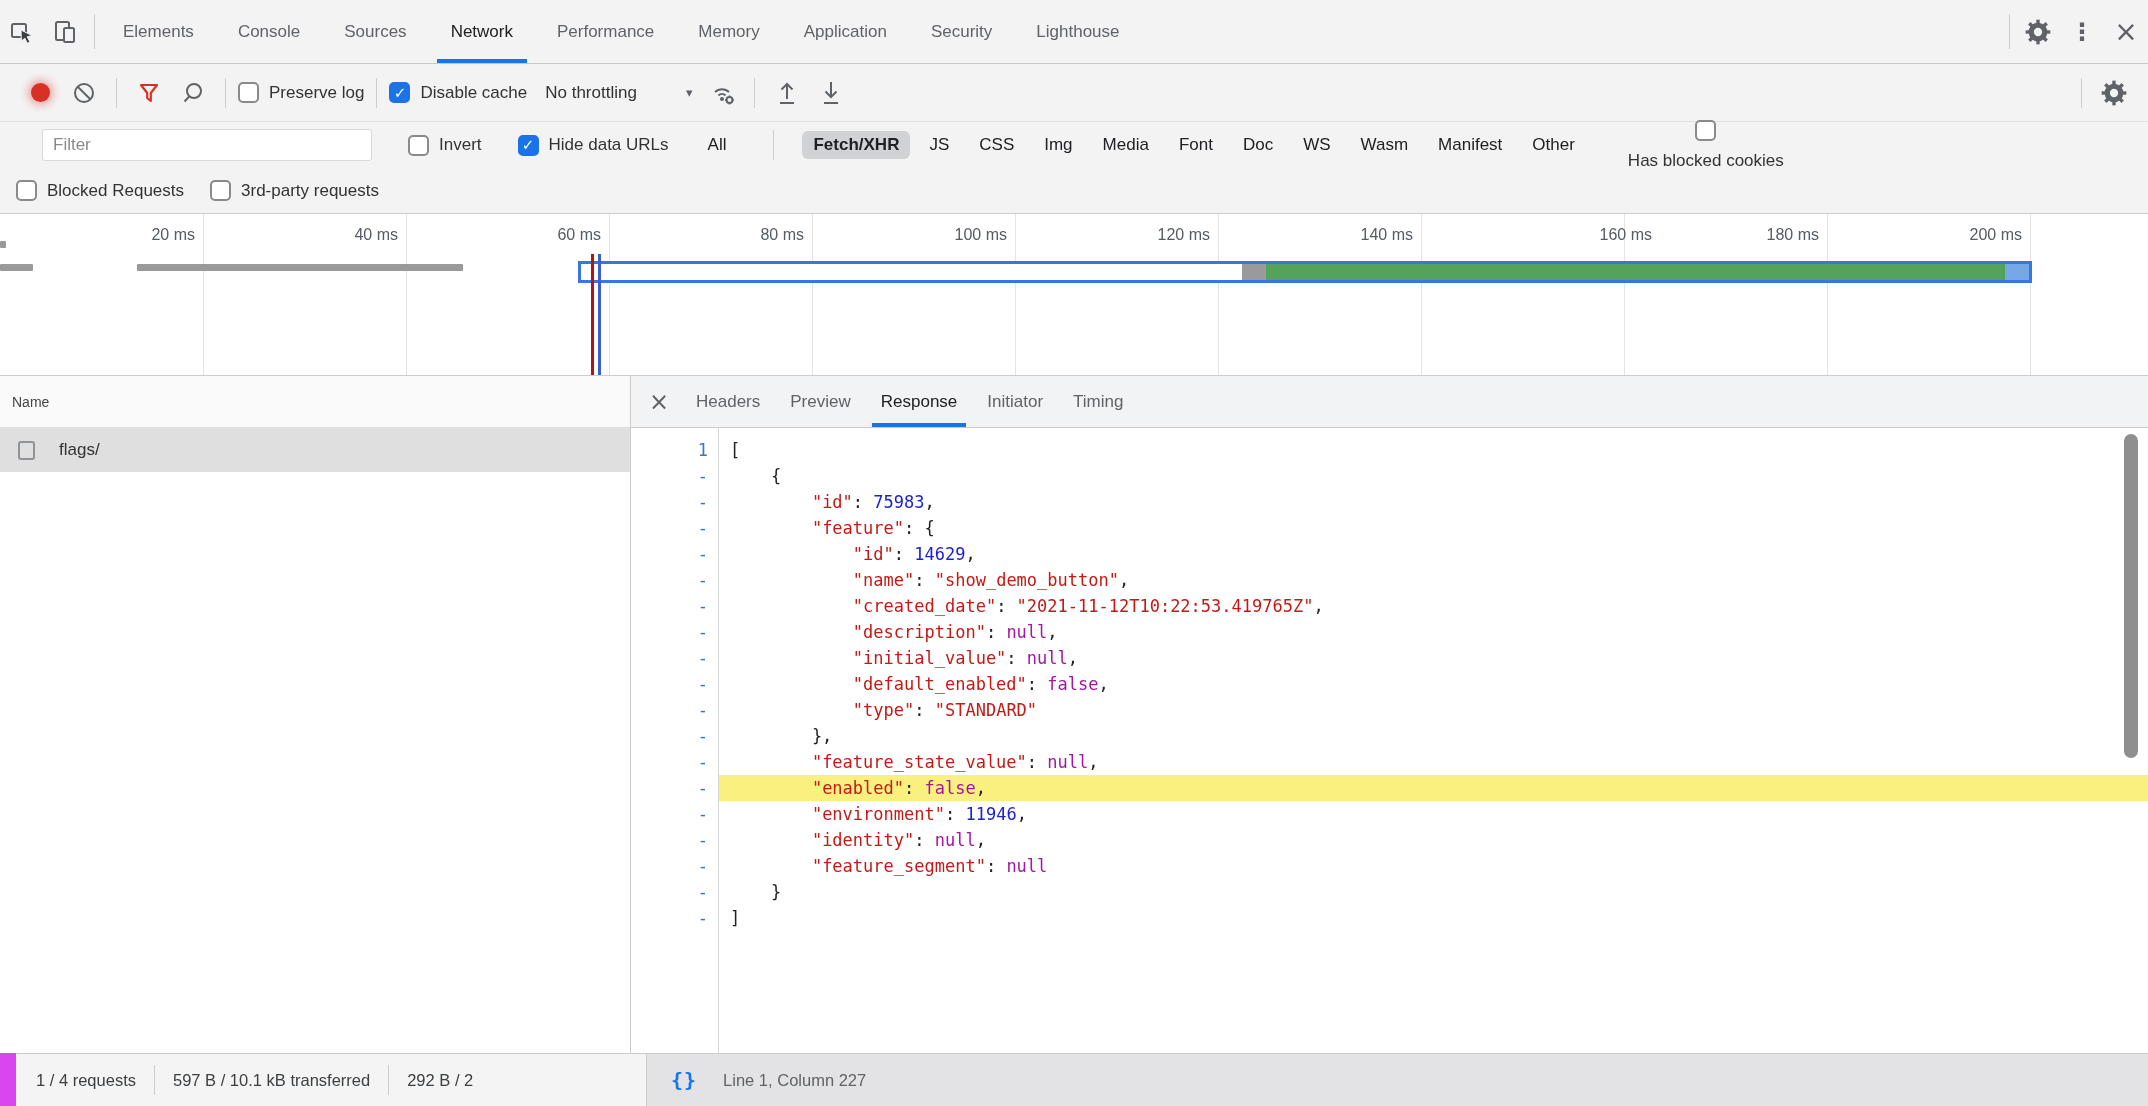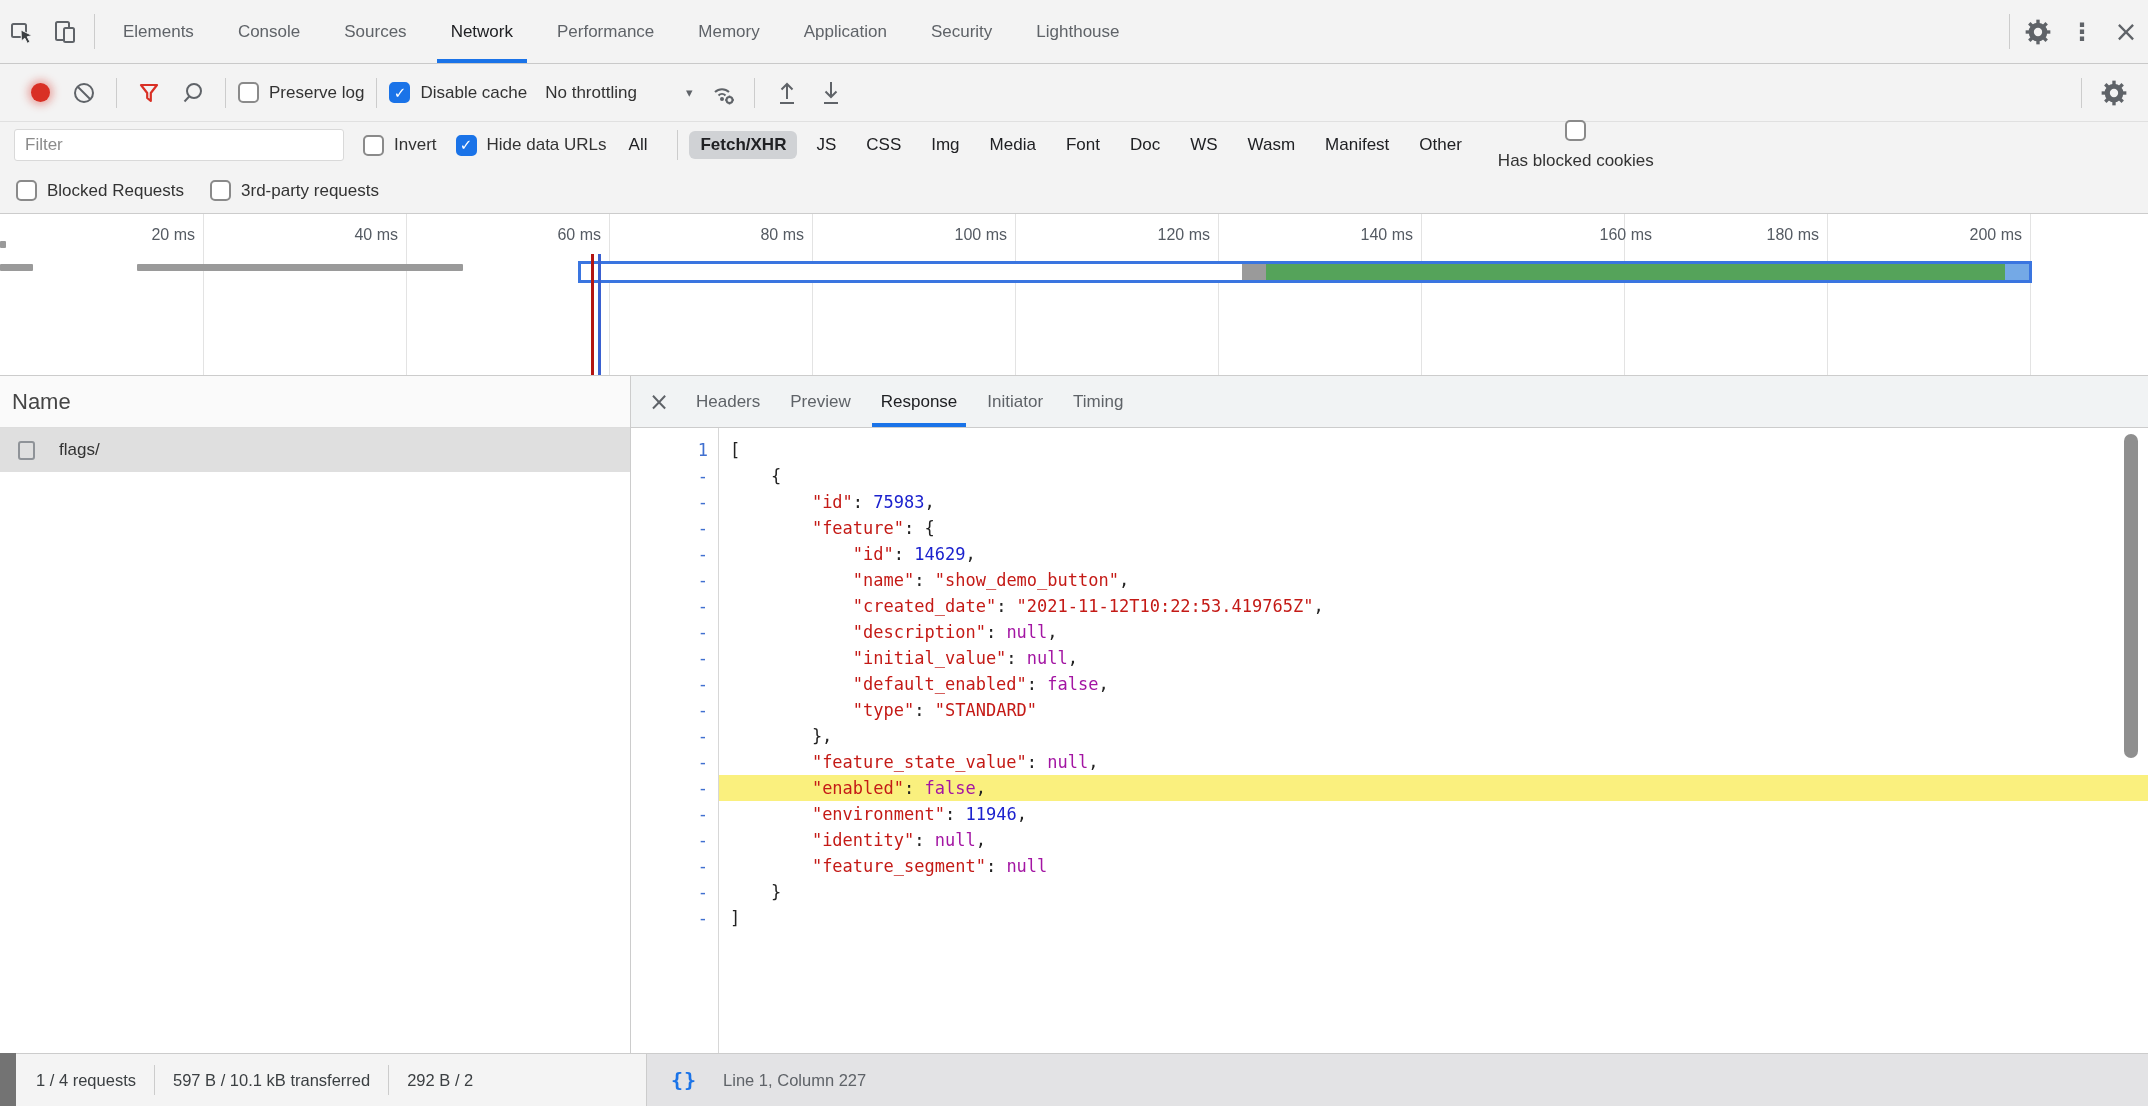--- a/index.html
+++ b/index.html
@@ -1,18 +1,18 @@
 <!DOCTYPE html>
 <html><head>
 <meta charset="utf-8">
 <style>
   * { margin:0; padding:0; box-sizing:border-box; }
   html,body { width:2148px; height:1106px; overflow:hidden; background:#fff;
     font-family:"Liberation Sans", sans-serif; color:#333; }
-  .devtools { width:2148px; height:1106px; display:flex; flex-direction:column; background:#737373; }
+  .devtools { width:2148px; height:1106px; display:flex; flex-direction:column; background:#d946ef; }
 
   
   .tabbar { height:64px; flex:0 0 64px; display:flex; align-items:stretch; background:#f3f3f3;
     border-bottom:1px solid #c9c9c9; }
   .tabbar .iconbtn { width:44px; display:flex; align-items:center; justify-content:center; cursor:pointer; }
   .vdiv { width:1px; background:#ccc; margin:14px 6px; }
   .tabs { display:flex; align-items:stretch; }
   .tab { padding:0 22px; display:flex; align-items:center; font-size:17px; color:#5f6368;
     position:relative; cursor:pointer; white-space:nowrap; }
   .tab.active { color:#202124; }
@@ -31,21 +31,21 @@
   .cb { width:21px; height:21px; border:2px solid #8a8a8a; border-radius:5px; background:#fff;
     display:inline-flex; align-items:center; justify-content:center; flex:0 0 auto; }
   .cb.checked { background:#1a73e8; border-color:#1a73e8; }
   .cb.checked::after { content:"✓"; color:#fff; font-size:15px; font-weight:bold;
     font-family:"DejaVu Sans", sans-serif; }
   .throttle { display:flex; align-items:center; gap:27px; margin-left:14px; font-size:17px; cursor:pointer; }
   .caret { font-size:13px; color:#5f6368; font-family:"DejaVu Sans", sans-serif; }
 
   
   .filterblock { flex:0 0 91px; background:#f3f3f3; border-bottom:1px solid #ccc; }
-  .filterrow { height:46px; display:flex; align-items:center; padding:0 14px; gap:19px; font-size:17px; }
+  .filterrow { height:46px; display:flex; align-items:center; padding:0 14px; gap:36px; font-size:17px;margin-left:28px; }
   .filterrow2 { height:45px; display:flex; align-items:center; padding:0 16px; gap:26px; font-size:17px; }
   .filterinput { width:330px; height:32px; border:1px solid #d9d9d9; border-radius:3px; background:#fff;
     font-size:17px; padding:0 10px; font-family:"Liberation Sans", sans-serif; color:#333; outline:none; }
   .filterinput::placeholder { color:#8b8b8b; }
   .pills { display:flex; align-items:center; gap:8px; }
   .pill { padding:4px 11px; border-radius:6px; color:#202124; cursor:pointer; white-space:nowrap; }
   .pill.selected { background:#d0d2d5;font-weight:bold; }
 
   
   .timeline { flex:0 0 162px; position:relative; background:#fff; border-bottom:1px solid #ccc; overflow:hidden; }
@@ -53,21 +53,21 @@
   .ticklabel { position:absolute; top:12px; width:100px; text-align:right; font-size:16px; color:#555b63; }
   .wbar { position:absolute; border-radius:1px; }
   .mainbar { position:absolute; border:3px solid #3a75e0; background:#fff; overflow:hidden; }
   .mainbar .seg { position:absolute; top:0; bottom:0; }
   .evline { position:absolute; top:40px; bottom:0; width:3px; }
 
   
   .split { flex:1 1 auto; display:flex; min-height:0; background:#fff; }
   .leftpane { width:631px; flex:0 0 631px; border-right:1px solid #ccc; display:flex; flex-direction:column; background:#fff; }
   .namehdr { height:52px; flex:0 0 52px; background:#fafafa; border-bottom:1px solid #ddd;
-    display:flex; align-items:center; padding-left:12px; font-size:22px; color:#454545; }
+    display:flex; align-items:center; padding-left:12px; font-size:14px; color:#454545; }
   .reqrow { height:44px; flex:0 0 44px; background:#dfdfdf; display:flex; align-items:center;
     gap:24px; padding-left:18px; font-size:17px; color:#333; cursor:pointer; }
   .reqicon { width:17px; height:19px; border:2px solid #8f9398; border-radius:3px; background:transparent; }
 
   .rightpane { flex:1 1 auto; display:flex; flex-direction:column; position:relative; min-width:0; }
   .resptabs { height:52px; flex:0 0 52px; background:#f1f3f4; border-bottom:1px solid #ccc;
     display:flex; align-items:stretch; padding-left:6px; }
   .closex { width:44px; display:flex; align-items:center; justify-content:center; font-size:24px;
     color:#5f6368; cursor:pointer; font-family:"DejaVu Sans", sans-serif; }
   .rtab { padding:0 15px; display:flex; align-items:center; font-size:17px; color:#5f6368;

